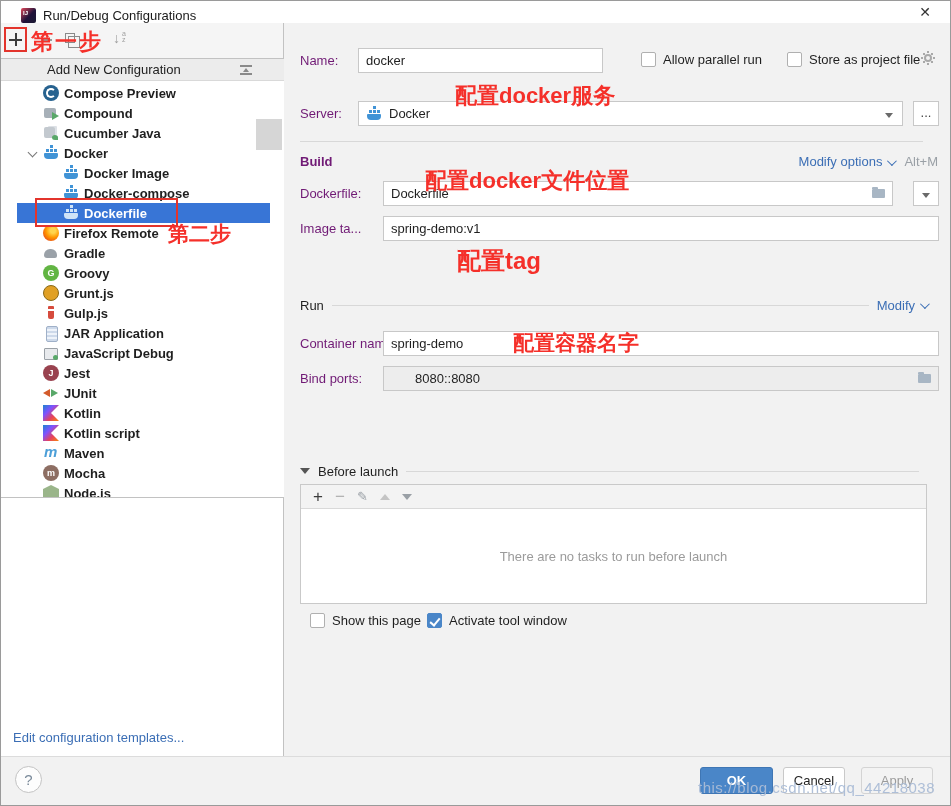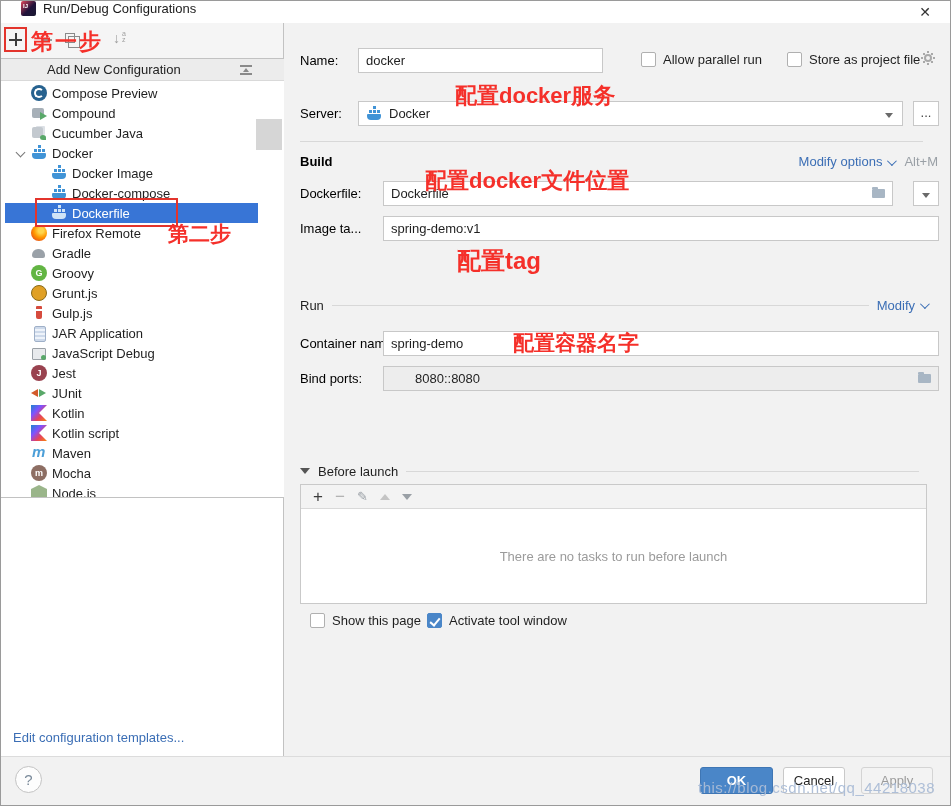--- a/index.html
+++ b/index.html
@@ -1,20 +1,20 @@
 <!DOCTYPE html>
 <html><head>
 <meta charset="utf-8">
 <style>
   * { margin:0; padding:0; box-sizing:border-box; }
   html,body { width:951px; height:806px; }
   body { font-family:"Liberation Sans", sans-serif; font-size:13px; color:#1f1f1f; background:#fff; position:relative; overflow:hidden; border:1px solid #9a9a9a; }
 
   
-  .titlebar { position:absolute; left:0; top:0; right:0; height:22px; background:#fff; display:flex; align-items:flex-start; }
+  .titlebar { position:absolute; left:0; top:0; right:0; height:22px; background:#fff; display:flex; align-items:flex-end; }
   .idea-ico { width:15px; height:15px; margin-left:20px; border-radius:2px; background:linear-gradient(135deg,#e3485b 0%,#20123a 55%,#1b1b33 100%); color:#fff; font-size:6px; font-weight:bold; display:flex; align-items:flex-start; justify-content:flex-start; padding:2px; letter-spacing:0; }
   .title-text { margin-left:7px; font-size:13px; color:#1a1a1a; }
   .close-x { position:absolute; right:16px; top:3px; font-size:14px; color:#333; width:18px; text-align:center; cursor:default; }
 
   
   .main { position:absolute; left:0; top:22px; right:0; bottom:49px; display:flex; }
   .left { position:relative; width:283px; background:#fff; border-right:1px solid #c2c2c2; flex:none; }
   .right { position:relative; flex:1; background:#f2f2f2; }
 
   
@@ -30,21 +30,21 @@
   .sort-ico { position:absolute; left:112px; top:7px; color:#a0a0a0; font-size:14px; }
   .sort-ico i { font-style:normal; font-size:7px; position:absolute; left:9px; top:1px; line-height:6px; }
   .ann-step1 { position:absolute; left:30px; top:4px; font-size:22px; font-weight:bold; color:#f5302a; letter-spacing:2px; white-space:nowrap; z-index:4; }
 
   
   .listbox { position:absolute; left:0; top:35px; width:283px; height:440px; border-top:1px solid #c2c2c2; border-bottom:1px solid #c2c2c2; background:#fff; overflow:hidden; }
   .list-header { height:22px; background:#ececec; border-bottom:1px solid #d9d9d9; display:flex; align-items:center; }
   .list-header .hl { margin-left:46px; color:#222; }
   .hdr-filter-ico { position:absolute; right:32px; top:6px; width:12px; height:10px; border-top:2px solid #8a8a8a; border-bottom:2px solid #8a8a8a; }
   .hdr-filter-ico::before { content:''; position:absolute; left:3px; top:1px; border-left:3px solid transparent; border-right:3px solid transparent; border-bottom:4px solid #8a8a8a; }
-  .tree { position:absolute; left:4px; top:24px; width:253px; }
+  .tree { position:absolute; left:16px; top:24px; width:253px;font-weight:bold; }
   .trow { height:20px; display:flex; align-items:center; padding-left:26px; white-space:nowrap; }
   .trow.child { padding-left:46px; }
   .trow.haschev { padding-left:2px; }
   .trow.selected { background:#3875d6; }
   .trow.selected .tlabel { color:#fff; }
   .tlabel { margin-left:5px; }
   .caret { width:18px; height:10px; position:relative; margin-left:6px; flex:none; }
   .caret::before { content:''; position:absolute; left:4px; top:1px; width:6px; height:6px; border-right:1.5px solid #777; border-bottom:1.5px solid #777; transform:rotate(45deg); }
   .vscroll { position:absolute; left:255px; top:60px; width:26px; height:31px; background:#d6d6d6; }
   .redbox-dockerfile { position:absolute; left:34px; top:175px; width:143px; height:29px; border:2px solid #e3342c; z-index:4; }
@@ -80,21 +80,21 @@
   .ic-junit::before { content:''; position:absolute; left:0; top:4px; border-right:7px solid #d35b2b; border-top:4px solid transparent; border-bottom:4px solid transparent; }
   .ic-junit::after { content:''; position:absolute; right:1px; top:4px; border-left:7px solid #59a869; border-top:4px solid transparent; border-bottom:4px solid transparent; }
   .ic-kotlin { background:linear-gradient(135deg,#1b84ce 0%,#7f52ff 35%,#e5425e 65%,#f8870e 100%); clip-path:polygon(0 0,100% 0,50% 50%,100% 100%,0 100%); }
   .ic-maven::before { content:'m'; font-style:italic; font-weight:bold; color:#4c9fd8; font-size:15px; line-height:14px; position:absolute; left:1px; }
   .ic-mocha { border-radius:50%; background:#8d6e63; color:#fff; font-size:9px; font-weight:bold; text-align:center; line-height:16px; }
   .ic-mocha::before { content:'m'; }
   .ic-nodejs { background:#9ab58a; clip-path:polygon(50% 0,100% 25%,100% 75%,50% 100%,0 75%,0 25%); }
 
   
   .fld { position:absolute; background:#fff; border:1px solid #c8c8c8; height:25px; line-height:23px; padding:0 7px; color:#1f1f1f; }
-  .lbl { position:absolute; line-height:25px; color:#000000; }
+  .lbl { position:absolute; line-height:25px; color:#701a75; }
   .cb { position:absolute; width:15px; height:15px; background:#fff; border:1px solid #b0b0b0; border-radius:2px; }
   .cb.checked { background:#4a86c8; border-color:#4a86c8; }
   .cb.checked::after { content:''; position:absolute; left:4px; top:1.5px; width:4px; height:8px; border-right:2px solid #fff; border-bottom:2px solid #fff; transform:rotate(40deg); }
   .cb-lbl { position:absolute; line-height:19px; }
   .sep { position:absolute; height:1px; background:#d8d8d8; }
   .ann { position:absolute; color:#f5302a; font-weight:bold; white-space:nowrap; z-index:5; }
   .folder-ico { position:absolute; right:7px; top:7px; width:13px; height:9px; background:#a8b6c4; border-radius:1px; }
   .folder-ico::before { content:''; position:absolute; left:0; top:-2px; width:6px; height:2px; background:#a8b6c4; border-radius:1px 1px 0 0; }
   .dd-arrow { position:absolute; right:9px; top:11px; border-left:4px solid transparent; border-right:4px solid transparent; border-top:5px solid #6a6a6a; }
   .sq-btn { position:absolute; width:26px; height:25px; background:#fff; border:1px solid #c8c8c8; text-align:center; line-height:22px; color:#444; }

